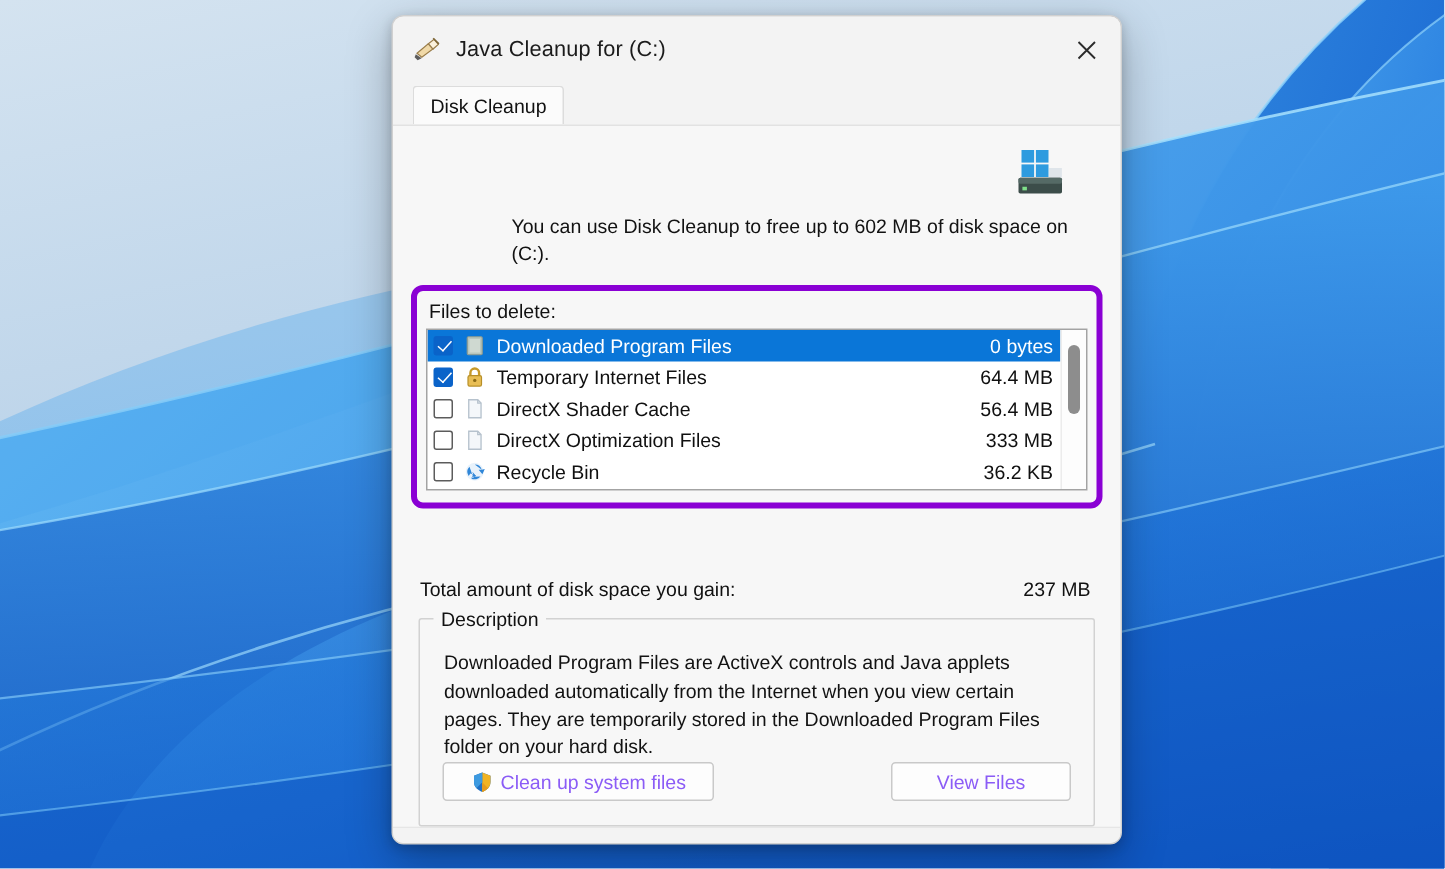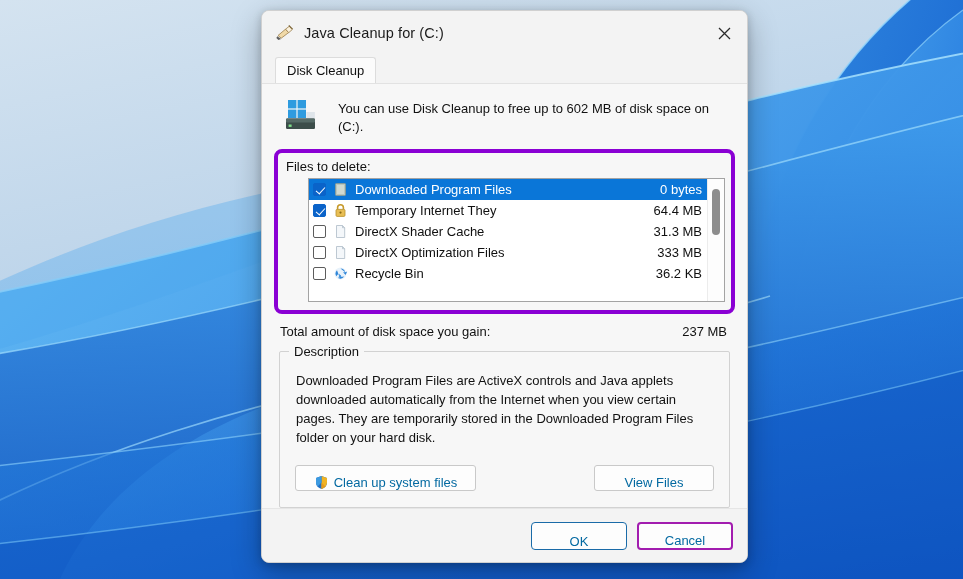--- a/index.html
+++ b/index.html
@@ -99,21 +99,22 @@
     padding: 0 12px;
     display: flex;
     flex-direction: column;
     position: relative;
   }
 
   
   .intro {
     display: flex;
     padding: 14px 4px 10px 6px;
-    align-items: center;
+    align-items: flex-end;
+    flex-direction: column;
   }
   .intro-icon {
     width: 44px; height: 40px;
     flex: 0 0 44px;
     position: relative;
     margin-right: 14px;
   }
   .intro-text {
     font-size: 13px;
     line-height: 1.42;
@@ -131,25 +132,24 @@
   }
   .files-label {
     font-size: 13px;
     color: #111;
     padding: 0 0 4px 2px;
   }
 
   
   .listbox {
     position: relative;
-    height: 124px;
+    height: 108px;
     background: #ffffff;
     border: 1px solid #a3a3a3;
     overflow: hidden;
-    margin-left: 24px;
   }
   .list-rows {
     position: absolute;
     left: 0; top: 0; right: 17px; bottom: 0;
   }
   .row {
     height: 21px;
     display: flex;
     align-items: center;
     padding: 0 5px 0 4px;
@@ -207,20 +207,21 @@
     border-radius: 4px;
   }
 
   
   .total {
     display: flex;
     align-items: center;
     font-size: 13px;
     color: #111;
     padding: 10px 8px 0 6px;
+    margin-top: 36px;
   }
   .total .t-label { flex: 1 1 auto; }
   .total .t-value { flex: 0 0 auto; }
 
   
   .groupbox {
     margin: 12px 5px 0 5px;
     border: 1px solid #d2d2d2;
     border-radius: 2px;
     padding: 16px 14px 14px 14px;
@@ -252,23 +253,23 @@
     padding: 0 1px 2px 1px;
   }
 
   .btn {
     height: 26px;
     min-width: 118px;
     background: #fdfdfd;
     border: 1px solid #c9c9c9;
     border-radius: 3px;
     font-size: 13px;
-    color: #0369a1;
+    color: #8b5cf6;
     display: inline-flex;
-    align-items: flex-end;
+    align-items: center;
     justify-content: center;
     padding: 0 0;
     font-family: "Liberation Sans", sans-serif;
     cursor: default;
   }
   .btn .shield {
     width: 15px; height: 15px;
     margin-right: 5px;
     flex: 0 0 15px;
   }
@@ -429,34 +430,34 @@
 
             <div class="row">
               <span class="cbox checked"></span>
               <span class="ficon">
                 <svg width="15" height="15" viewBox="0 0 15 15" aria-hidden="true">
                   <path d="M4.6 6.6 V4.6 a2.9 2.9 0 0 1 5.8 0 V6.6" fill="none" stroke="#c79a2a" stroke-width="1.6"></path>
                   <rect x="3" y="6.4" width="9" height="7" rx="1.1" fill="#e8be55" stroke="#b78f28" stroke-width="0.8"></rect>
                   <circle cx="7.5" cy="9.6" r="1.1" fill="#8a6a16"></circle>
                 </svg>
               </span>
-              <span class="rname">Temporary Internet They</span>
+              <span class="rname">Temporary Internet Files</span>
               <span class="rsize">64.4 MB</span>
             </div>
 
             <div class="row">
               <span class="cbox"></span>
               <span class="ficon">
                 <svg width="15" height="15" viewBox="0 0 15 15" aria-hidden="true">
                   <path d="M3.5 1.5 h6 l2.2 2.2 v9.8 h-8.2 Z" fill="#f4f7fa" stroke="#b6c2cd" stroke-width="0.9"></path>
                   <path d="M9.5 1.5 v2.2 h2.2" fill="none" stroke="#b6c2cd" stroke-width="0.9"></path>
                 </svg>
               </span>
               <span class="rname">DirectX Shader Cache</span>
-              <span class="rsize">31.3 MB</span>
+              <span class="rsize">56.4 MB</span>
             </div>
 
             <div class="row">
               <span class="cbox"></span>
               <span class="ficon">
                 <svg width="15" height="15" viewBox="0 0 15 15" aria-hidden="true">
                   <path d="M3.5 1.5 h6 l2.2 2.2 v9.8 h-8.2 Z" fill="#f4f7fa" stroke="#b6c2cd" stroke-width="0.9"></path>
                   <path d="M9.5 1.5 v2.2 h2.2" fill="none" stroke="#b6c2cd" stroke-width="0.9"></path>
                 </svg>
               </span>

